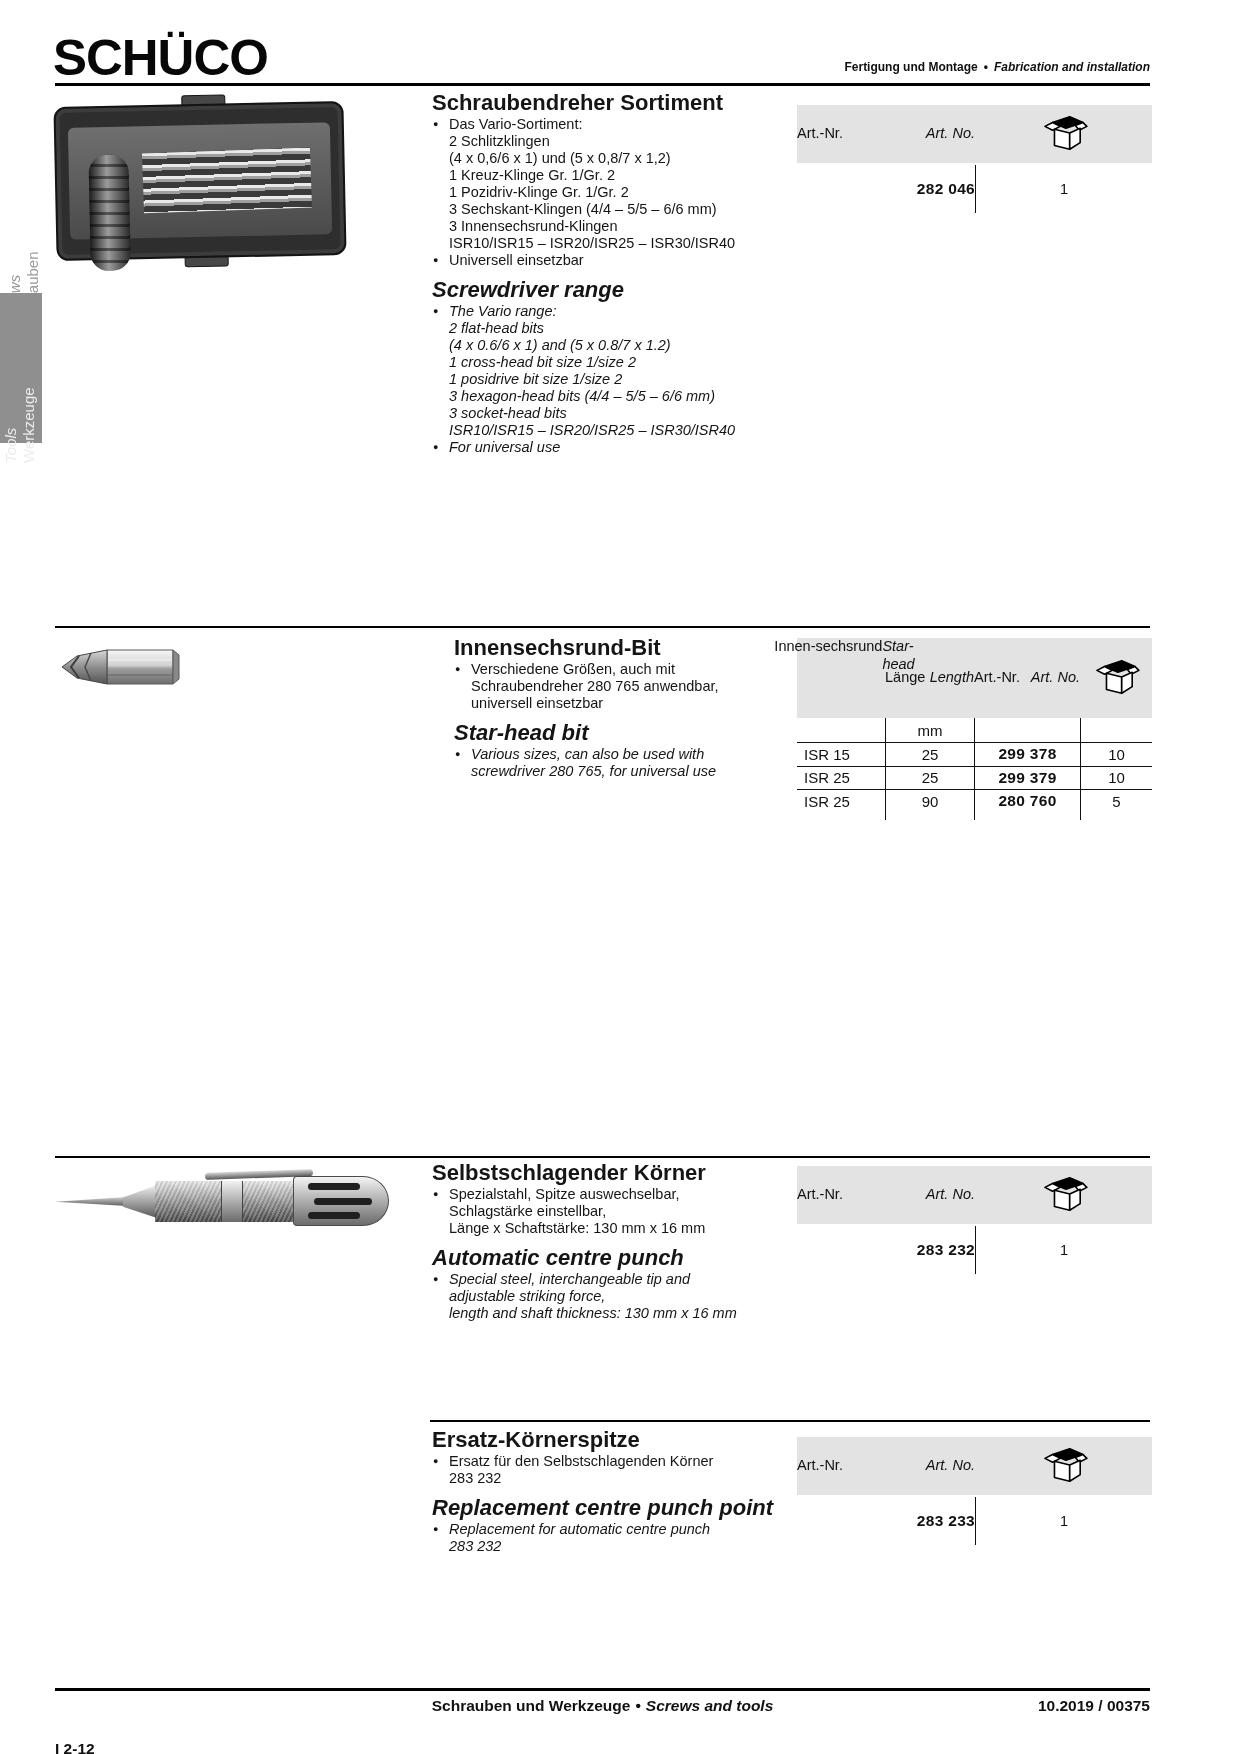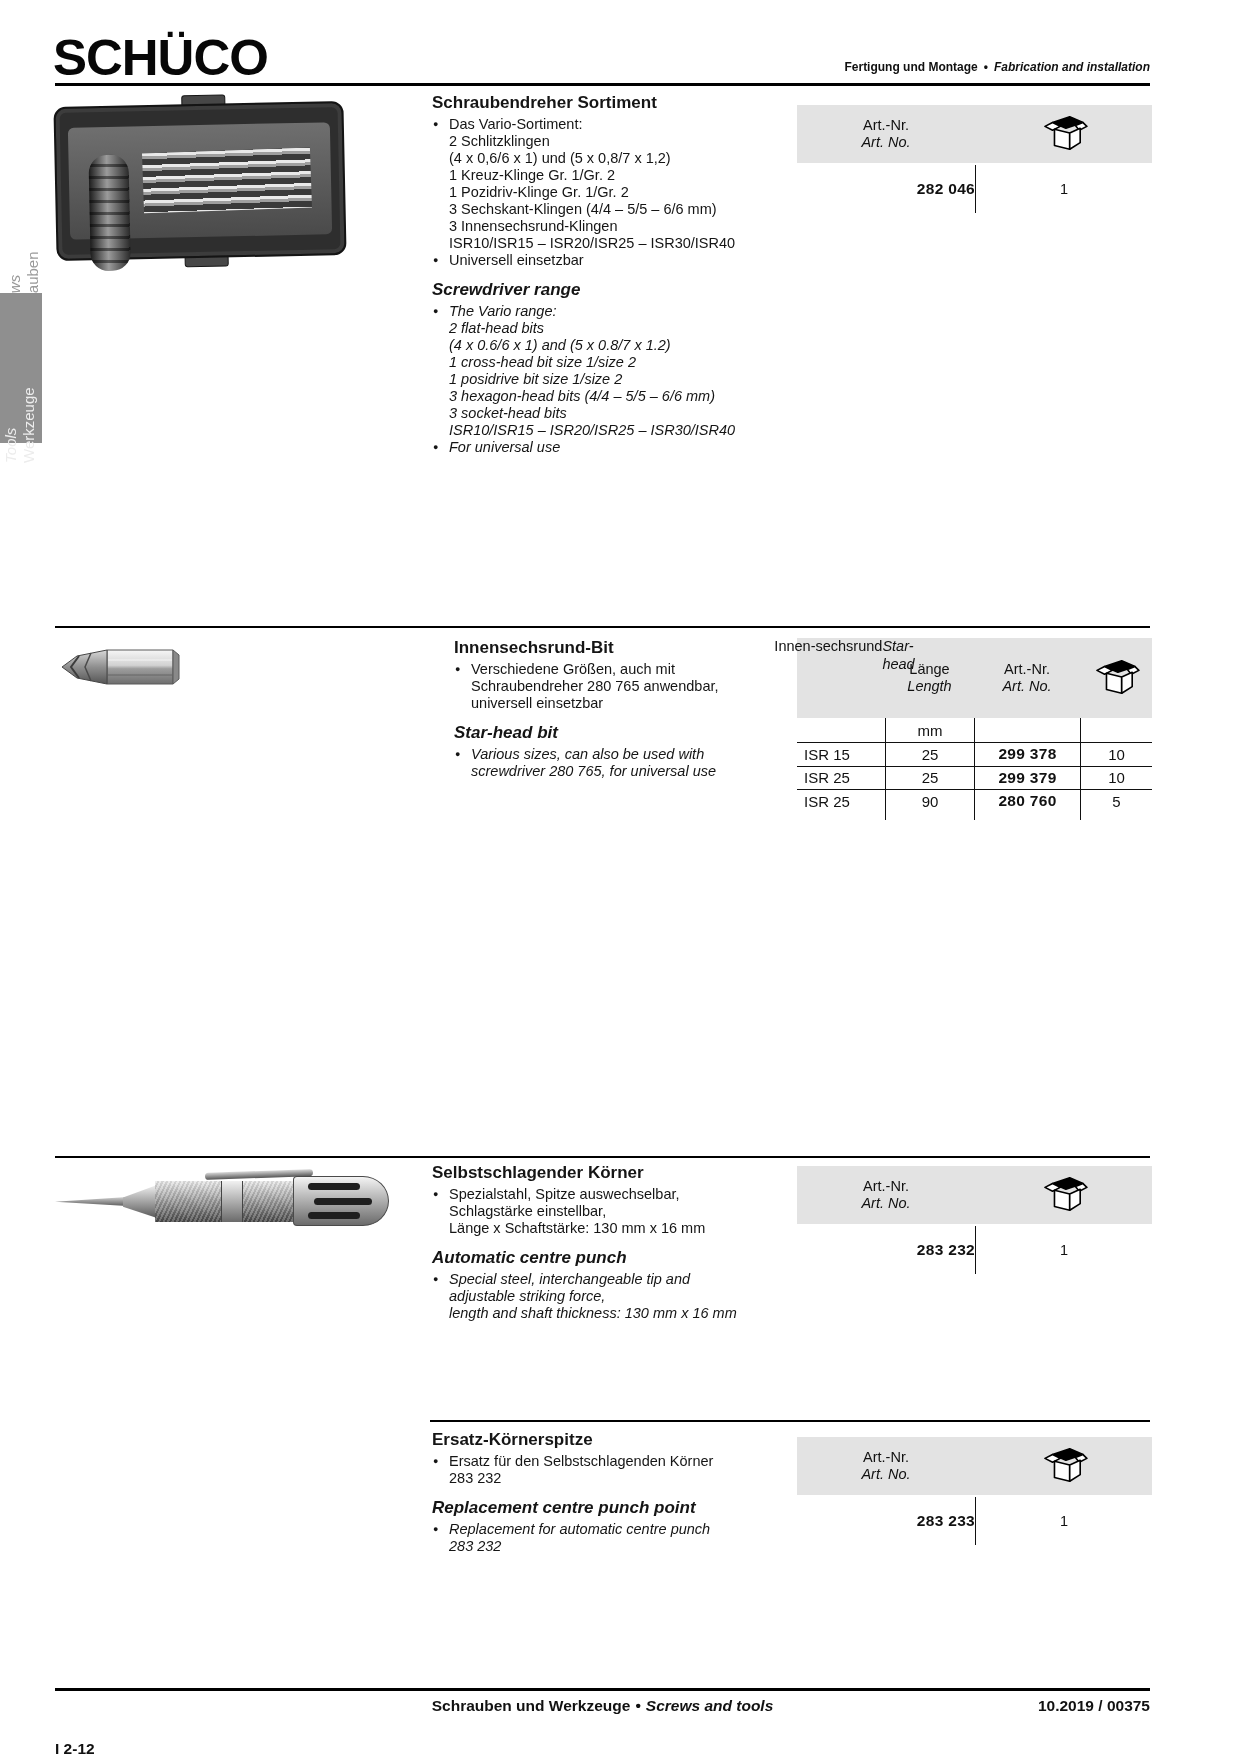--- a/index.html
+++ b/index.html
@@ -18,31 +18,31 @@
 
   
   .vtext { position:absolute; width:160px; height:38px; transform:rotate(-90deg); transform-origin:center;
            display:flex; flex-direction:column; justify-content:center; font-size:15px; line-height:18px; }
   .side-top { left:-56px; top:225px; color:#9a9a9a; }
   .side-tab-box { position:absolute; left:0; top:293px; width:42px; height:150px; background:#8f8f8f; }
   .side-tab-text { left:-60px; top:364px; color:#ececec; }
 
   
   .textcol { position:absolute; left:432px; width:345px; font-size:14.5px; line-height:17px; color:#151515; }
-  .ptitle { font-size:17px; font-weight:bold; line-height:20px; margin-bottom:3px; }
+  .ptitle { font-size:22px; font-weight:bold; line-height:20px; margin-bottom:3px; }
   .ptitle.en { font-style:italic; margin-top:11px; }
   .ln { position:relative; padding-left:17px; }
   .dot { position:absolute; left:1px; top:0; font-size:9px; }
   .engroup .ln { font-style:italic; }
 
   
   .tbl { position:absolute; left:797px; width:355px; font-size:14.5px; }
   .thdr { background:#e3e3e3; display:grid; }
   .tbl1 .thdr { grid-template-columns:178px 177px; height:58px; }
-  .hcell { display:flex; flex-direction:column; align-items:center; justify-content:center; line-height:17.5px; }
+  .hcell { display:flex; flex-direction:row; align-items:center; justify-content:space-between; line-height:17.5px; }
   .icon-cell { display:flex; align-items:center; justify-content:center; }
   .trow1 { display:grid; grid-template-columns:178px 177px; height:52px; align-items:center; text-align:right; }
   .trow1 .qty { border-left:1.6px solid #111; height:48px; display:flex; align-items:center; justify-content:center; }
   .artno { font-weight:bold; font-size:15.5px; letter-spacing:0.3px; }
 
   .tbl2 .thdr { grid-template-columns:88px 89px 106px 72px; height:80px; }
   .t2c1 { display:flex; flex-direction:row; justify-content:center; padding-left:7px; line-height:17.5px; }
   .t2r { display:grid; grid-template-columns:88px 89px 106px 72px; }
   .t2r .c { display:flex; align-items:center; justify-content:center; }
   .t2r .c.s { justify-content:flex-start; padding-left:7px; }

